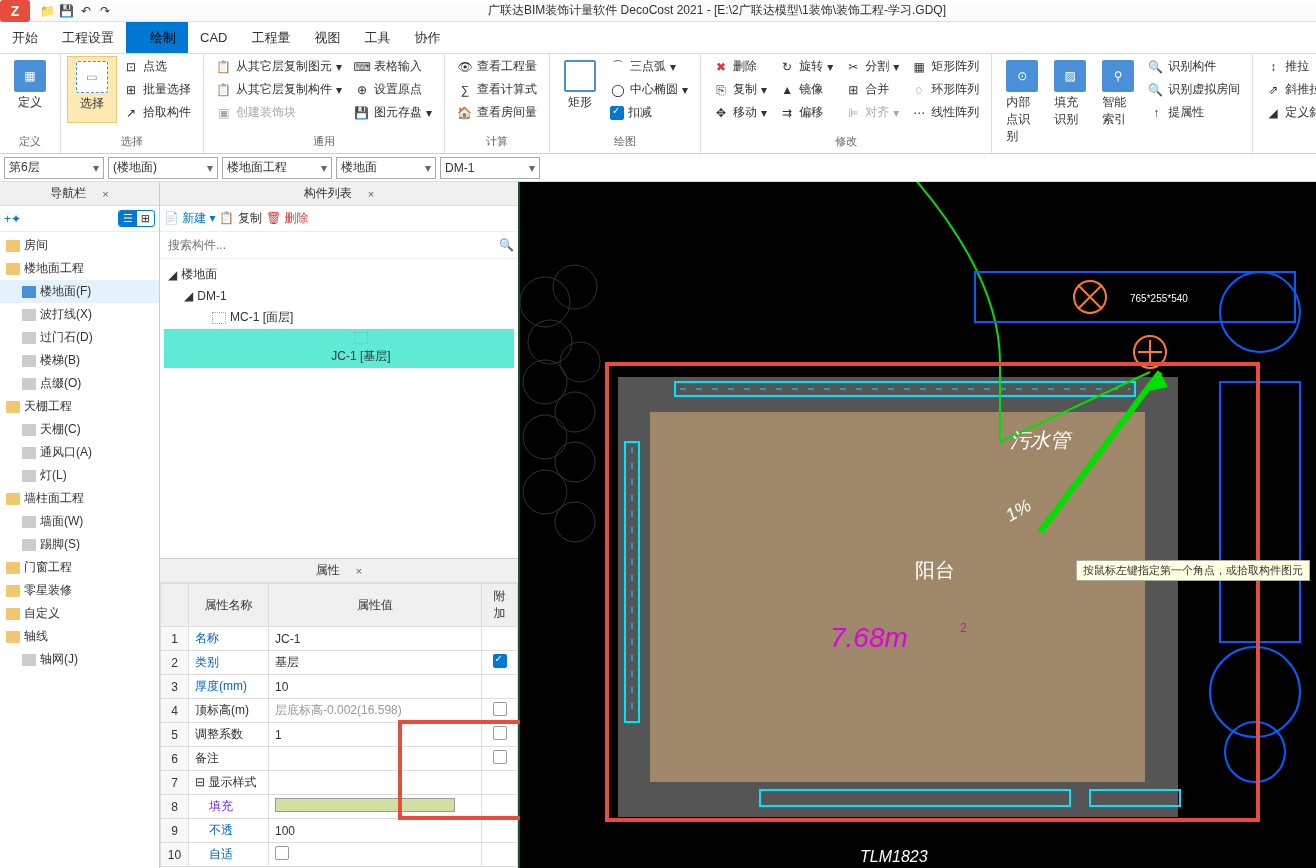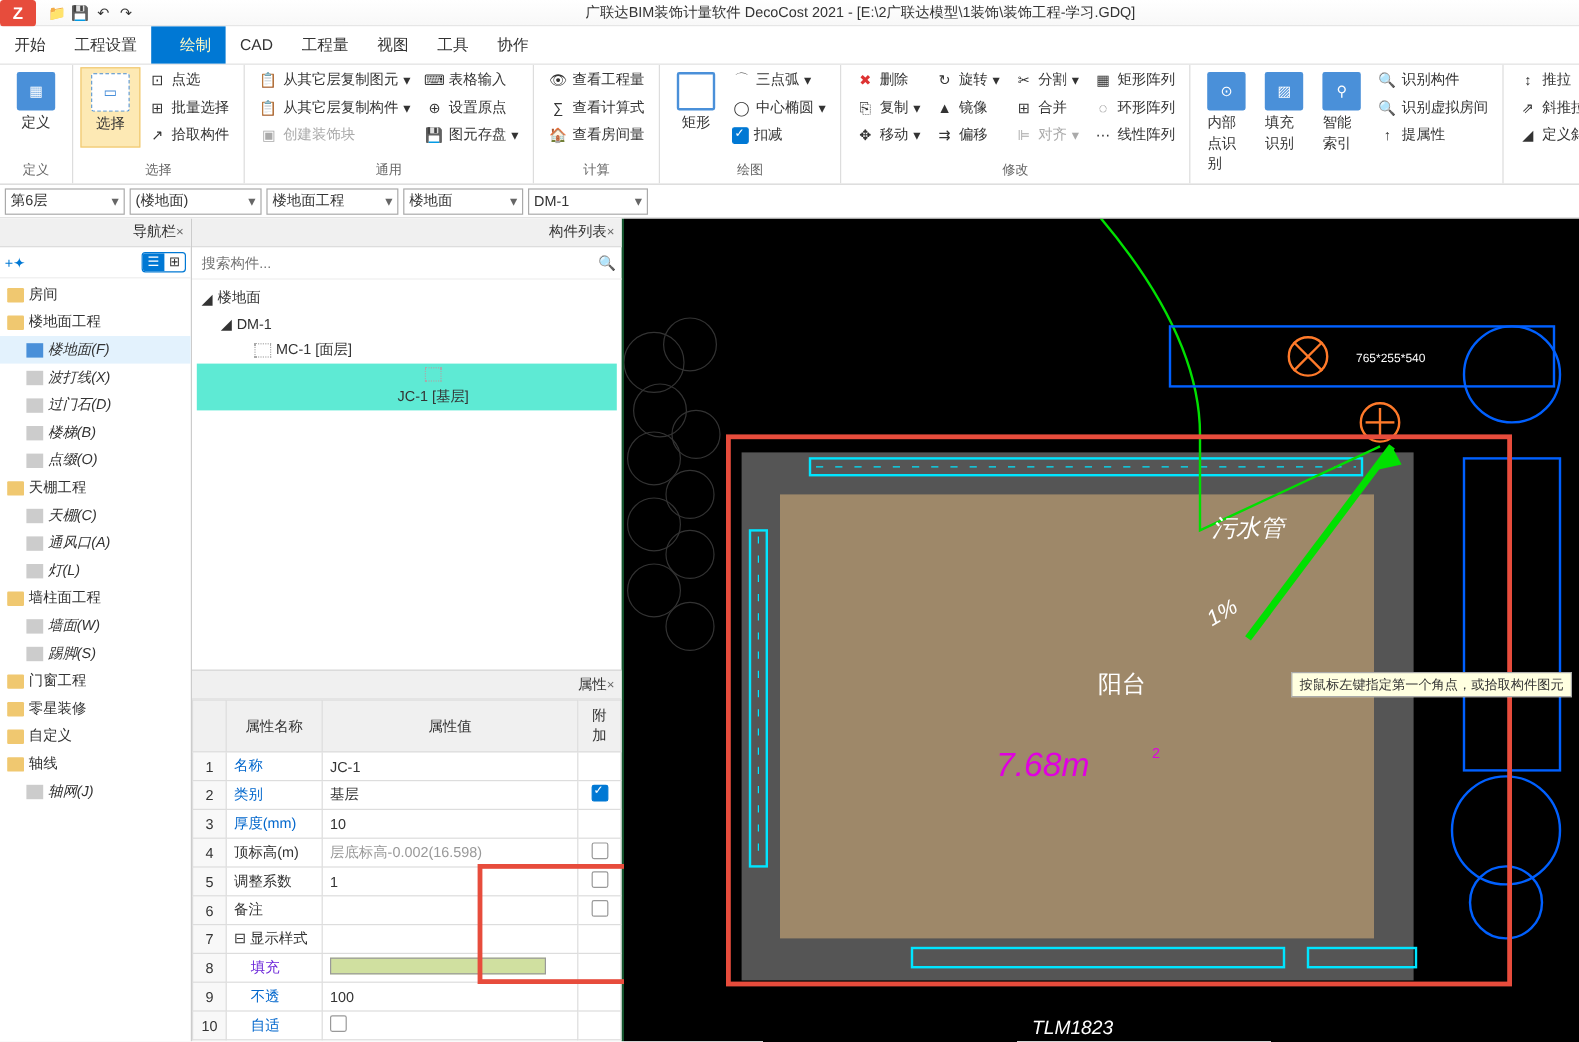--- a/index.html
+++ b/index.html
@@ -5,41 +5,41 @@
 * { margin: 0; padding: 0; box-sizing: border-box; }
 body { font-family: "Microsoft YaHei", sans-serif; font-size: 12px; background: #f0f0f0; color: #333; overflow: hidden; }
 .app { width: 1316px; height: 868px; display: flex; flex-direction: column; background: #fff; }
 .titlebar { height: 22px; background: linear-gradient(#fff, #f8f8f8); display: flex; align-items: center; border-bottom: 1px solid #e0e0e0; }
 .logo { width: 30px; height: 22px; background: #e74c3c; color: #fff; font-weight: bold; display: flex; align-items: center; justify-content: center; margin-right: 5px; border-radius: 3px; font-size: 14px; }
 .qat { display: flex; gap: 3px; padding: 0 5px; }
 .qat-btn { width: 16px; height: 16px; display: flex; align-items: center; justify-content: center; cursor: pointer; }
 .title-text { flex: 1; text-align: center; font-size: 12px; color: #333; }
 .menubar { height: 32px; background: #fff; display: flex; align-items: stretch; border-bottom: 1px solid #ddd; }
 .menu-item { padding: 0 12px; display: flex; align-items: center; cursor: pointer; font-size: 13px; }
-.menu-item.active { background: #0078d4; color: #fef9c3; padding-left: 24px; }
+.menu-item.active { background: #0078d4; color: #000000; padding-left: 24px; }
 .ribbon { height: 100px; background: #fff; display: flex; border-bottom: 1px solid #ccc; overflow: hidden; }
 .ribbon-group { border-right: 1px solid #ddd; display: flex; flex-direction: column; padding: 2px 6px; }
 .ribbon-group-label { text-align: center; font-size: 11px; color: #666; padding: 2px 0; margin-top: auto; }
 .ribbon-big-btn { display: flex; flex-direction: column; align-items: center; padding: 4px 8px; cursor: pointer; gap: 2px; }
 .ribbon-big-btn.active { background: #fde9b4; border: 1px solid #f0c870; }
 .ribbon-icon-lg { width: 32px; height: 32px; background: #4a90d9; display: flex; align-items: center; justify-content: center; color: #fff; border-radius: 2px; }
 .ribbon-col { display: flex; flex-direction: column; gap: 2px; }
 .ribbon-row { display: flex; }
 .ribbon-small-btn { display: flex; align-items: center; gap: 4px; padding: 2px 6px; cursor: pointer; font-size: 12px; white-space: nowrap; }
 .ribbon-small-icon { width: 16px; height: 16px; display: inline-flex; align-items: center; justify-content: center; }
 .dropdown-bar { height: 28px; background: #fff; display: flex; align-items: center; gap: 4px; padding: 2px 4px; border-bottom: 1px solid #ddd; }
 .dropdown { border: 1px solid #aaa; background: #fff; height: 22px; display: flex; align-items: center; padding: 0 4px; font-size: 12px; }
 .dropdown .arrow { margin-left: auto; padding-left: 8px; color: #666; }
 .main-area { flex: 1; display: flex; overflow: hidden; }
 .left-panel { width: 160px; display: flex; flex-direction: column; border-right: 1px solid #ccc; background: #fff; }
-.panel-header { height: 24px; background: #f0f0f0; display: flex; align-items: center; padding: 0 6px; font-size: 12px; justify-content: flex-end; border-bottom: 1px solid #ddd; }
+.panel-header { height: 24px; background: #f0f0f0; display: flex; align-items: center; padding: 0 6px; font-size: 12px; justify-content: center; border-bottom: 1px solid #ddd; gap: 16px; }
 .panel-toolbar { height: 26px; display: flex; align-items: center; padding: 2px 4px; gap: 4px; border-bottom: 1px solid #eee; }
 .nav-tree { flex: 1; overflow: auto; padding: 2px 0; }
 .tree-item { display: flex; align-items: center; padding: 3px 6px; cursor: pointer; font-size: 12px; gap: 4px; }
-.tree-item.level-1 { padding-left: 22px; font-style: italic; }
+.tree-item.level-1 { padding-left: 22px; }
 .tree-item.selected { background: #e3f2fd; }
 .tree-icon { width: 14px; height: 12px; display: inline-block; }
 .folder-icon { background: #f0c870; border-radius: 1px; }
 .middle-panel { width: 360px; display: flex; flex-direction: column; border-right: 2px solid #14532d; background: #fff; }
 .component-list { flex: 1; overflow: auto; }
 .search-bar { display: flex; align-items: center; border-bottom: 1px solid #eee; padding: 2px 4px; }
 .search-input { flex: 1; border: none; outline: none; font-size: 12px; padding: 4px; }
 .comp-tree { padding: 4px; }
 .comp-item { padding: 3px 4px; cursor: pointer; display: flex; align-items: center; gap: 4px; }
 .comp-item.level-1 { padding-left: 20px; }
@@ -404,20 +404,25 @@
             <span>轴网(J)</span>
           </div>
         </div>
     </div>
 
     <div class="middle-panel">
       <div class="panel-header">
         <span>构件列表</span>
         <span class="close-x">×</span>
       </div>
+      <div class="panel-toolbar">
+        <span style="color:#0078d4">📄 <span>新建</span> ▾</span>
+        <span>📋 <span>复制</span></span>
+        <span style="color:#d33">🗑 <span>删除</span></span>
+      </div>
       <div class="search-bar">
         <input class="search-input" placeholder="搜索构件..." style="">
         <span style="color:#0078d4">🔍</span>
       </div>
       <div class="component-list">
         <div class="comp-tree">
           <div class="comp-item">◢ <span>楼地面</span></div>
           <div class="comp-item level-1">◢ <span>DM-1</span></div>
           <div class="comp-item level-2">
               <span style="width:14px;height:12px;border:1px dotted #aaa;display:inline-block"></span> 

